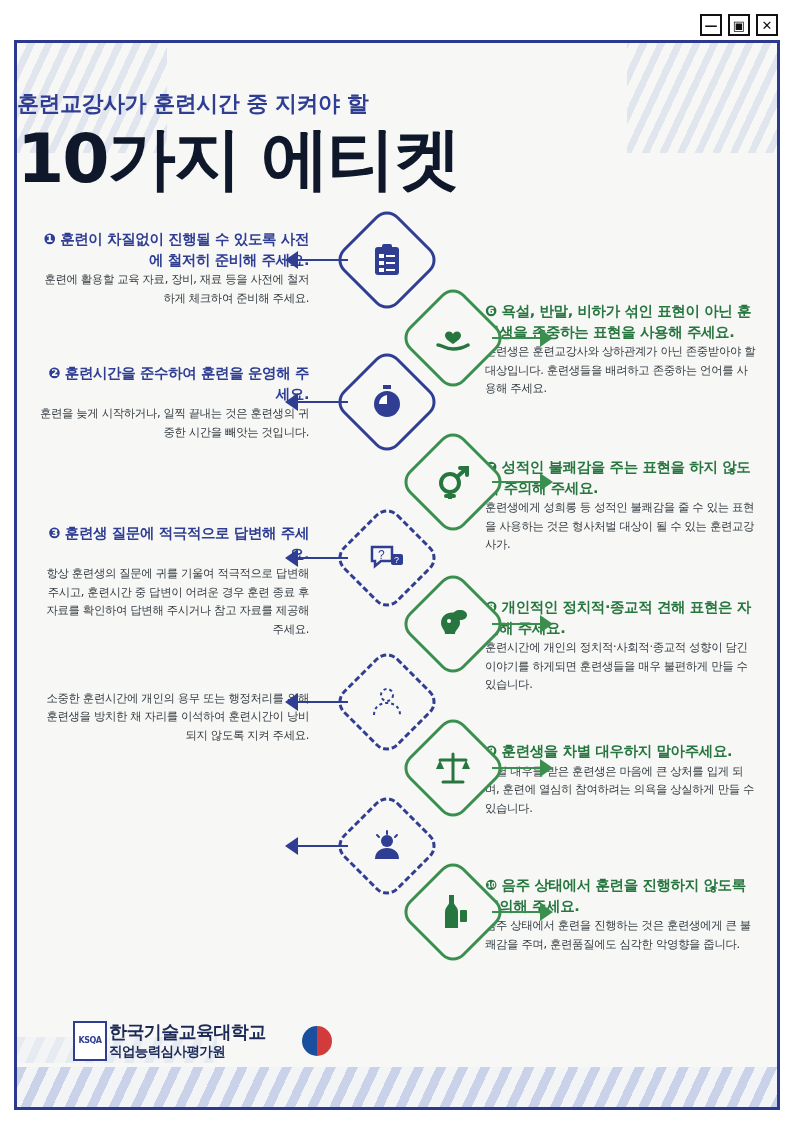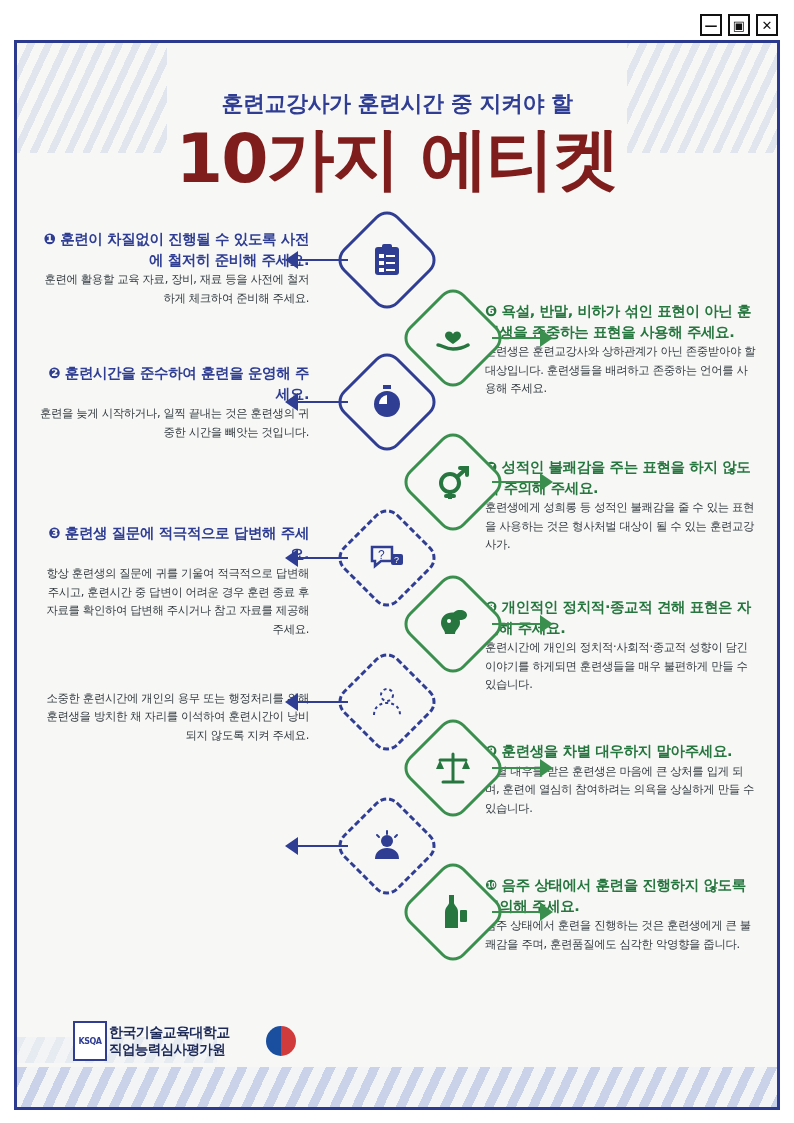--- a/index.html
+++ b/index.html
@@ -42,28 +42,28 @@
     z-index:0;
   }
   
   .tex{
     position:absolute;
     background:repeating-linear-gradient(115deg,rgba(196,206,228,.45) 0 7px,rgba(255,255,255,0) 7px 16px);
     z-index:0;pointer-events:none;
   }
   
   #headline{
-    position:relative;z-index:3;text-align:center;padding-top:46px;
+    position:relative;z-index:3;padding-top:46px;
   }
   #head-sub{
     font-size:22px;font-weight:bold;color:#2f3d93;letter-spacing:-0.5px;
   }
   #head-main{
     margin-top:6px;
-    font-size:68px;font-weight:bold;color:#7f1d1d;letter-spacing:-2px;
+    font-size:68px;font-weight:bold;color:#0f172a;letter-spacing:-2px;
     line-height:1;
   }
   
   #content{position:relative;z-index:3;margin-top:18px;height:790px;}
   .col-left{position:absolute;left:20px;width:272px;text-align:right;}
   .col-right{position:absolute;right:20px;width:272px;text-align:left;}
   .item-title{
     font-size:14.5px;font-weight:bold;color:#2f3d93;line-height:1.42;
     letter-spacing:-0.4px;
   }
@@ -102,21 +102,21 @@
     display:flex;align-items:center;padding-left:56px;gap:36px;
     box-sizing:border-box;
   }
   .logo-block{display:flex;align-items:center;gap:2px;}
   .logo-mark{
     width:34px;height:40px;border:2px solid #2f3d93;display:flex;
     align-items:center;justify-content:center;font-size:8px;color:#2f3d93;
     font-weight:bold;box-sizing:border-box;background:#fff;
     letter-spacing:-0.5px;
   }
-  .logo-text-main{font-size:14px;font-weight:bold;color:#1d2a58;line-height:1.3;letter-spacing:-0.6px;}
+  .logo-text-main{font-size:18px;font-weight:bold;color:#1d2a58;line-height:1.3;letter-spacing:-0.6px;}
   .logo-text-sub{font-size:13.5px;font-weight:bold;color:#1d2a58;line-height:1.3;letter-spacing:-0.6px;}
   .molab-sym{width:30px;height:30px;border-radius:50%;
     background:conic-gradient(from 180deg,#1a4fa0 0 50%,#d23b3b 50% 100%);
     position:relative;}
   .molab-sym::after{content:"";position:absolute;left:50%;top:0;width:50%;height:100%;
     background:#fff;border-radius:0 15px 15px 0;opacity:0;}
   .molab-name{font-size:15px;font-weight:bold;color:#1d2a58;letter-spacing:-0.6px;}
   .molab-en{font-size:8.5px;color:#555;letter-spacing:-0.2px;}
 </style>
 </head>

